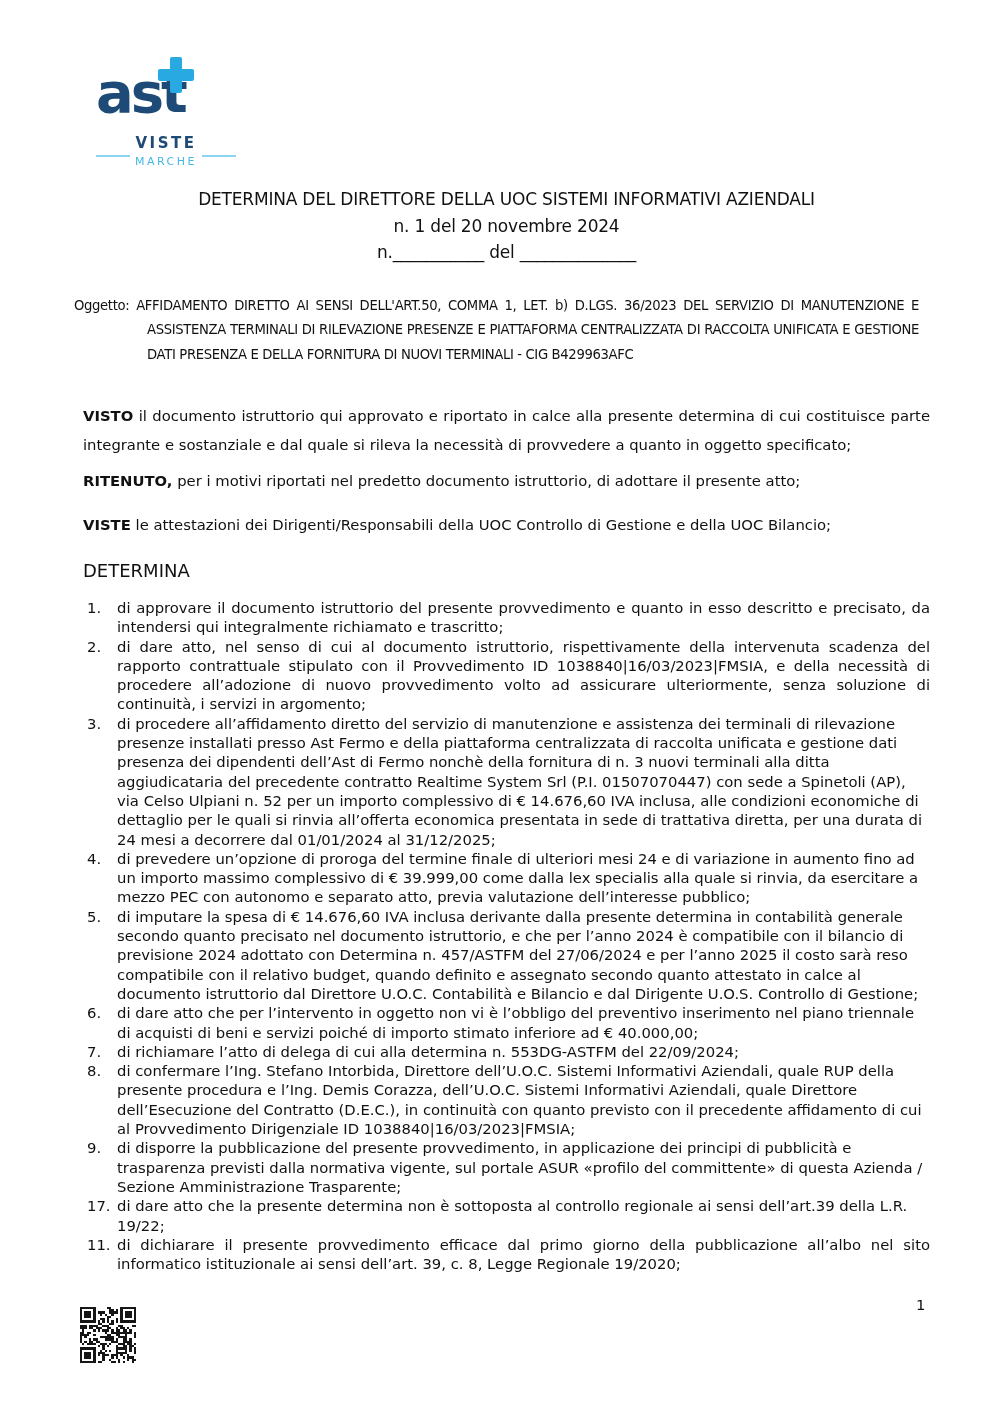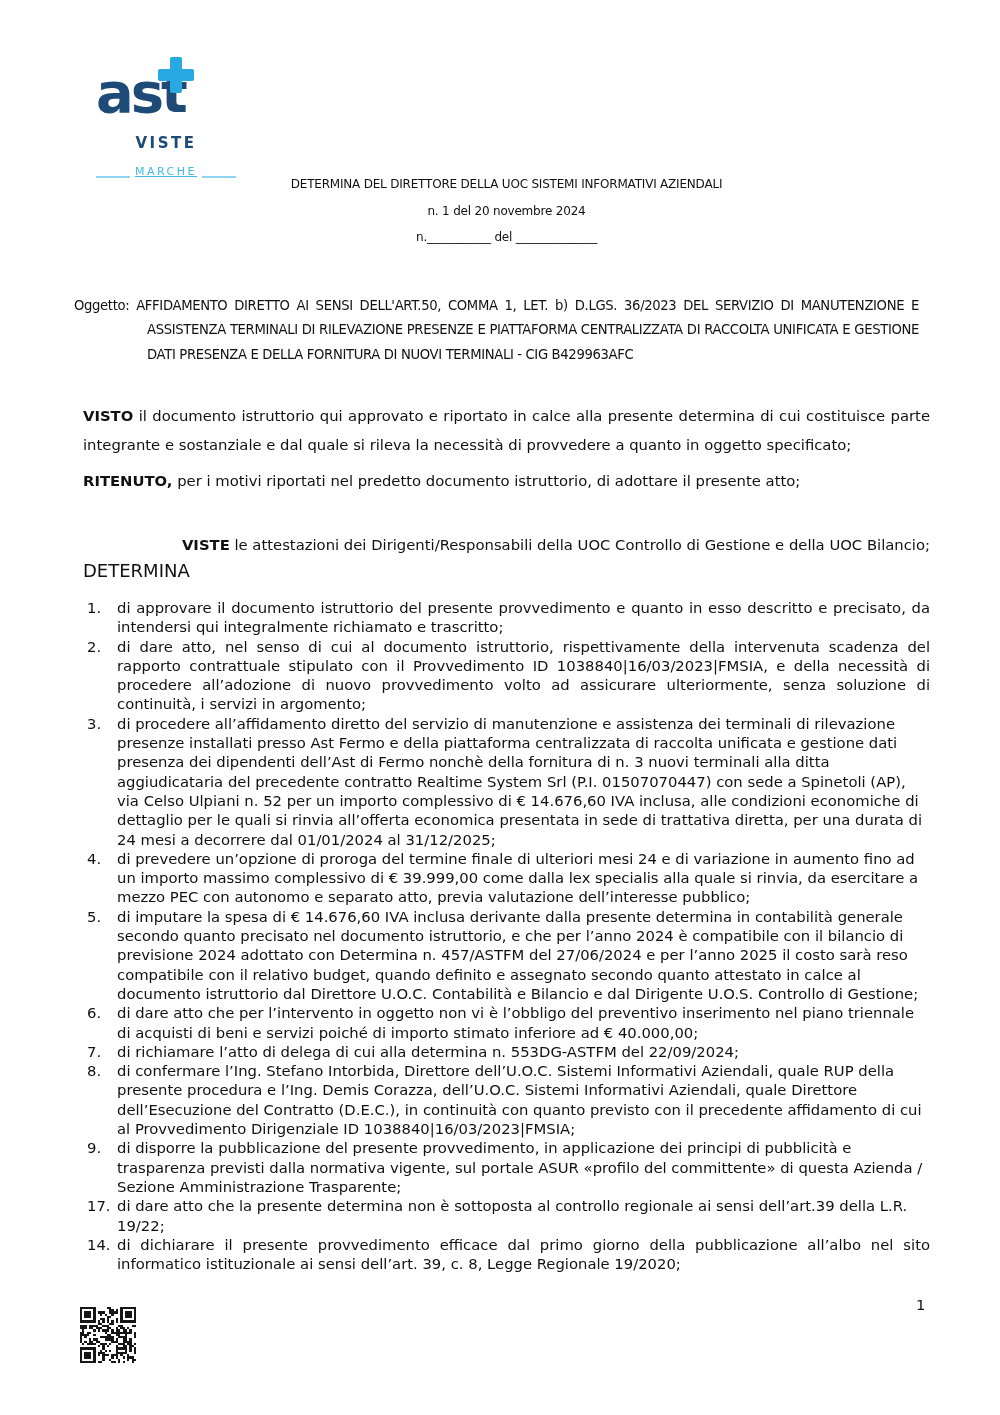--- a/index.html
+++ b/index.html
@@ -20,43 +20,43 @@
     letter-spacing:-3px;color:#1d4a76;
   }
   .logo-plus span{position:absolute;background:#29a9e1;border-radius:2px;}
   .plus-v{left:74px;top:-3px;width:12px;height:36px;}
   .plus-h{left:62px;top:9px;width:36px;height:12px;}
   .logo-city{
     margin-top:2px;text-align:center;
     font-weight:bold;font-size:15px;letter-spacing:2.5px;color:#1d4a76;
   }
   .logo-region{
-    margin-top:13px;display:flex;align-items:flex-end;
-    font-size:11px;letter-spacing:2.5px;color:#45b8e6;text-decoration:underline;
+    margin-top:3px;display:flex;align-items:flex-start;
+    font-size:11px;letter-spacing:2.5px;color:#45b8e6;
   }
   .logo-region .rule{flex:1;height:2px;background:#8ed4f0;}
   .logo-region .txt{padding:0 5px;}
   
   .title{
-    position:absolute;top:171px;left:83px;width:847px;
-    text-align:center;font-size:12px;line-height:26.5px;letter-spacing:-0.2px;
+    position:absolute;top:186px;left:83px;width:847px;
+    text-align:center;font-size:17px;line-height:26.5px;letter-spacing:-0.2px;
   }
   
   .oggetto{
     position:absolute;top:281px;left:74px;width:845px;box-sizing:border-box;
     padding-left:73px;text-indent:-73px;
     font-size:13.2px;line-height:24.3px;letter-spacing:-0.35px;
     text-align:justify;
   }
   
   .p{position:absolute;left:83px;width:847px;font-size:14.8px;}
   .p b{font-weight:bold;}
   .p-visto{top:386px;line-height:29px;text-align:justify;}
   .p-ritenuto{top:456px;line-height:19.3px;}
-  .p-viste{top:520px;line-height:19.3px;text-align:right;}
+  .p-viste{top:500px;line-height:19.3px;}
   .heading-determina{
     position:absolute;top:560px;left:83px;width:847px;
     text-align:left;font-size:18px;
   }
   
   .list{position:absolute;top:598px;left:87px;width:843px;font-size:14.8px;line-height:19.3px;}
   .li{position:relative;padding-left:30px;}
   .li .num{position:absolute;left:0;top:0;}
   .li.just{text-align:justify;}
   
@@ -101,21 +101,21 @@
     <div class="li just"><span class="num">1.</span><span>di approvare il documento istruttorio del presente provvedimento e quanto in esso descritto e precisato, da intendersi qui integralmente richiamato e trascritto;</span></div>
     <div class="li just"><span class="num">2.</span><span>di dare atto, nel senso di cui al documento istruttorio, rispettivamente della intervenuta scadenza del rapporto contrattuale stipulato con il Provvedimento ID 1038840|16/03/2023|FMSIA, e della necessità di procedere all’adozione di nuovo provvedimento volto ad assicurare ulteriormente, senza soluzione di continuità, i servizi in argomento;</span></div>
     <div class="li"><span class="num">3.</span><span>di procedere all’affidamento diretto del servizio di manutenzione e assistenza dei terminali di rilevazione presenze installati presso Ast Fermo e della piattaforma centralizzata di raccolta unificata e gestione dati presenza dei dipendenti dell’Ast di Fermo nonchè della fornitura di n. 3 nuovi terminali alla ditta aggiudicataria del precedente contratto Realtime System Srl (P.I. 01507070447) con sede a Spinetoli (AP), via Celso Ulpiani n. 52 per un importo complessivo di € 14.676,60 IVA inclusa, alle condizioni economiche di dettaglio per le quali si rinvia all’offerta economica presentata in sede di trattativa diretta, per una durata di 24 mesi a decorrere dal 01/01/2024 al 31/12/2025;</span></div>
     <div class="li"><span class="num">4.</span><span>di prevedere un’opzione di proroga del termine finale di ulteriori mesi 24 e di variazione in aumento fino ad un importo massimo complessivo di € 39.999,00 come dalla lex specialis alla quale si rinvia, da esercitare a mezzo PEC con autonomo e separato atto, previa valutazione dell’interesse pubblico;</span></div>
     <div class="li"><span class="num">5.</span><span>di imputare la spesa di € 14.676,60 IVA inclusa derivante dalla presente determina in contabilità generale secondo quanto precisato nel documento istruttorio, e che per l’anno 2024 è compatibile con il bilancio di previsione 2024 adottato con Determina n. 457/ASTFM del 27/06/2024 e per l’anno 2025 il costo sarà reso compatibile con il relativo budget, quando definito e assegnato secondo quanto attestato in calce al documento istruttorio dal Direttore U.O.C. Contabilità e Bilancio e dal Dirigente U.O.S. Controllo di Gestione;</span></div>
     <div class="li"><span class="num">6.</span><span>di dare atto che per l’intervento in oggetto non vi è l’obbligo del preventivo inserimento nel piano triennale di acquisti di beni e servizi poiché di importo stimato inferiore ad € 40.000,00;</span></div>
     <div class="li"><span class="num">7.</span><span>di richiamare l’atto di delega di cui alla determina n. 553DG-ASTFM del 22/09/2024;</span></div>
     <div class="li"><span class="num">8.</span><span>di confermare l’Ing. Stefano Intorbida, Direttore dell’U.O.C. Sistemi Informativi Aziendali, quale RUP della presente procedura e l’Ing. Demis Corazza, dell’U.O.C. Sistemi Informativi Aziendali, quale Direttore dell’Esecuzione del Contratto (D.E.C.), in continuità con quanto previsto con il precedente affidamento di cui al Provvedimento Dirigenziale ID 1038840|16/03/2023|FMSIA;</span></div>
     <div class="li"><span class="num">9.</span><span>di disporre la pubblicazione del presente provvedimento, in applicazione dei principi di pubblicità e trasparenza previsti dalla normativa vigente, sul portale ASUR «profilo del committente» di questa Azienda / Sezione Amministrazione Trasparente;</span></div>
     <div class="li"><span class="num">17.</span><span>di dare atto che la presente determina non è sottoposta al controllo regionale ai sensi dell’art.39 della L.R. 19/22;</span></div>
-    <div class="li just"><span class="num">14.</span><span>di dichiarare il presente provvedimento efficace dal primo giorno della pubblicazione all’albo nel sito informatico istituzionale ai sensi dell’art. 39, c. 8, Legge Regionale 19/2020;</span></div>
+    <div class="li just"><span class="num">11.</span><span>di dichiarare il presente provvedimento efficace dal primo giorno della pubblicazione all’albo nel sito informatico istituzionale ai sensi dell’art. 39, c. 8, Legge Regionale 19/2020;</span></div>
   </div>
 
   <svg class="qr" viewBox="0 0 25 25" shape-rendering="crispEdges">
       <g fill="#161616">
         <rect x="0" y="0" width="1" height="1"></rect>
         <rect x="1" y="0" width="1" height="1"></rect>
         <rect x="2" y="0" width="1" height="1"></rect>
         <rect x="3" y="0" width="1" height="1"></rect>
         <rect x="4" y="0" width="1" height="1"></rect>
         <rect x="5" y="0" width="1" height="1"></rect>

